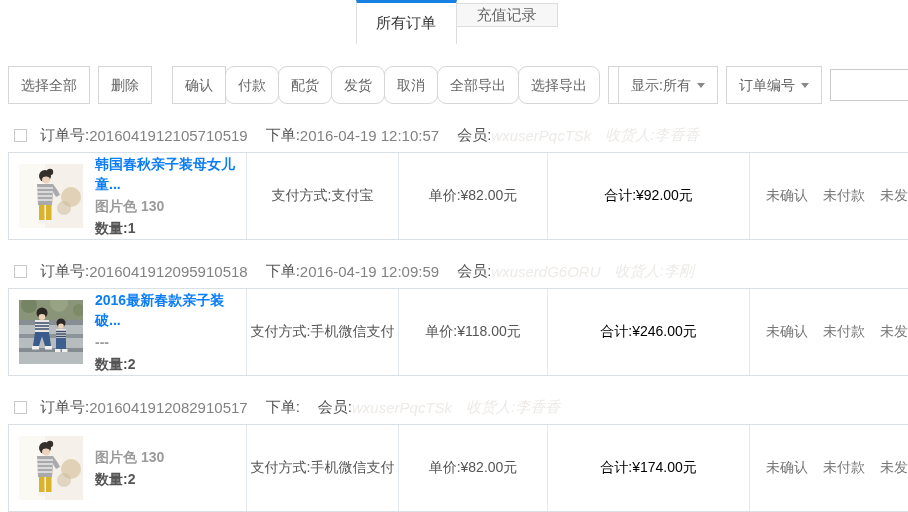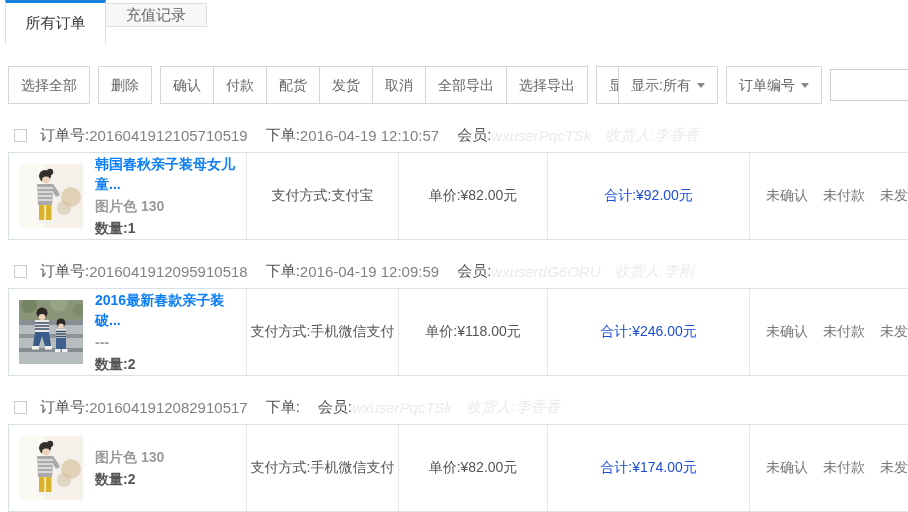--- a/index.html
+++ b/index.html
@@ -1,34 +1,34 @@
 <!DOCTYPE html>
 <html><head>
 <meta charset="utf-8">
 <style>
   * { margin:0; padding:0; box-sizing:border-box; }
   html,body { width:908px; height:512px; overflow:hidden; background:#fff;
     font-family:"Liberation Sans","DejaVu Sans",sans-serif; font-size:14px; color:#555; }
 
   
-  .tabbar { display:flex; padding-left:5px; }
+  .tabbar { display:flex; padding-left:5px;justify-content:center; }
   .tab { width:101px; height:44px; text-align:center; cursor:pointer;
     display:flex; align-items:center; justify-content:center; font-size:15px; }
   .tab.active { border:1px solid #ddd; border-bottom:none; border-top:3px solid #1781e1;
     background:#fff; color:#333; }
   .tab.inactive { margin-top:3px; height:24px; border:1px solid #ddd; border-left:none;
     background:#f7f7f7; color:#666; }
 
   
   .toolbar { display:flex; align-items:center; margin:22px 0 0 8px; position:relative; }
   .btn { height:38px; line-height:28px; border:1px solid #d6d6d6; background:#fff;
     color:#666; padding:0 12px; font-size:14px; cursor:pointer; white-space:nowrap; }
   .gap-sm { margin-left:8px; }
-  .btn-group { display:flex; margin-left:8px; }
-  .btn-group .btn:not(:first-child) { margin-left:-1px; }
+  .btn-group { display:flex; margin-left:20px; }
+  .btn-group .btn:not(:first-child) { margin-left:-1px;border-radius:9px; }
   .toolbar-right { position:absolute; left:610px; top:0; display:flex; align-items:center; }
   .dropdown { display:flex; align-items:center; }
   .caret { width:0; height:0; border-left:4px solid transparent; border-right:4px solid transparent;
     border-top:5px solid #888; margin-left:6px; display:inline-block; }
   .search-input { height:32px; width:210px; border:1px solid #ccc; margin-left:8px;
     padding:0 6px; font-size:14px; color:#555; outline:none; }
 
   
   .order-block { margin-left:8px; }
   .order-header { display:flex; align-items:center; height:22px; margin:20px 0 6px 6px;
@@ -51,21 +51,21 @@
   .col-status{ flex:1; border-right:none; justify-content:flex-start; padding-left:16px; }
 
   .thumb { width:64px; height:64px; margin-right:12px; flex:0 0 auto; cursor:pointer; }
   .thumb svg { width:64px; height:64px; display:block; }
   .pdetails { line-height:20px;font-weight:bold; }
   .p-title { color:#0b7ef5; cursor:pointer; display:block; margin-bottom:2px; }
   .p-spec  { color:#9b9b9b; display:block; margin-bottom:2px; }
   .p-qty   { color:#555; display:block; }
 
   .pay-text, .price-text { color:#555; }
-  .total-text { color:#1d4ed8; }
+  .total-text { color:#000000; }
   .status-item { color:#777; margin-right:15px; white-space:nowrap; }
 </style>
 </head>
 <body>
 
 <div class="tabbar">
   <div class="tab active">所有订单</div>
   <div class="tab inactive">充值记录</div>
 </div>
 

